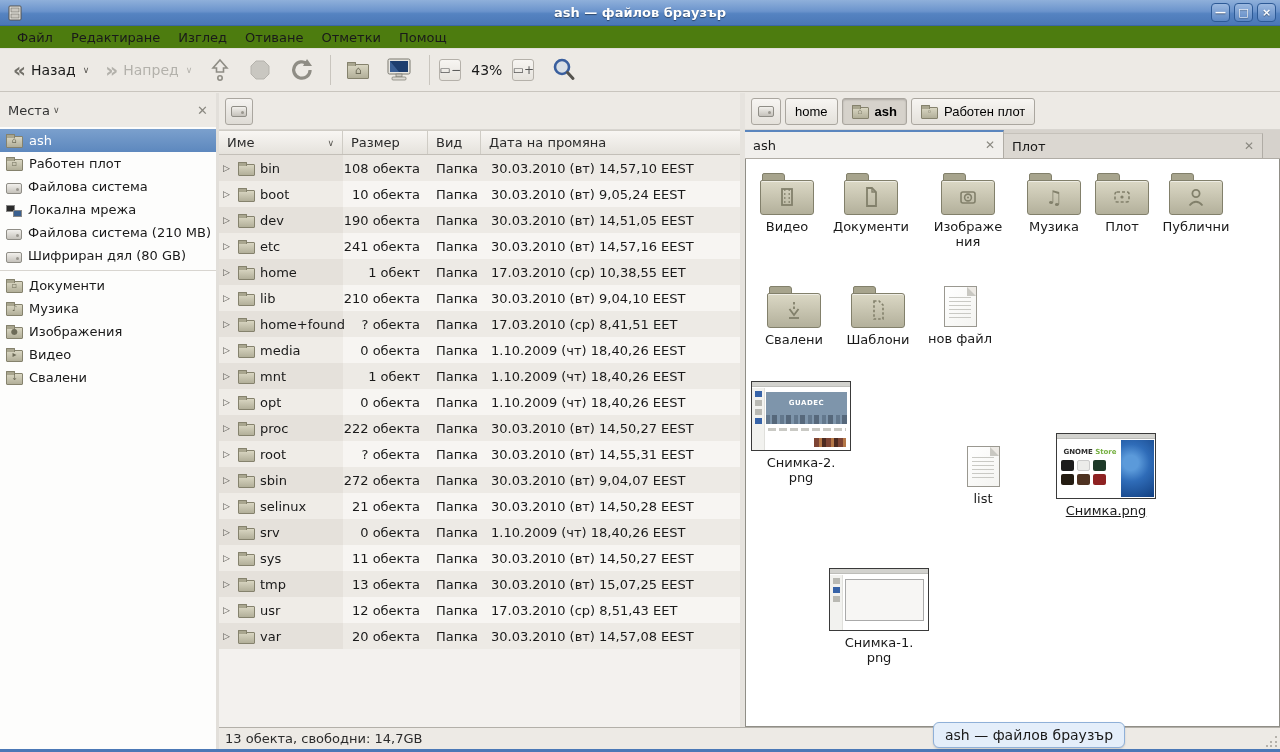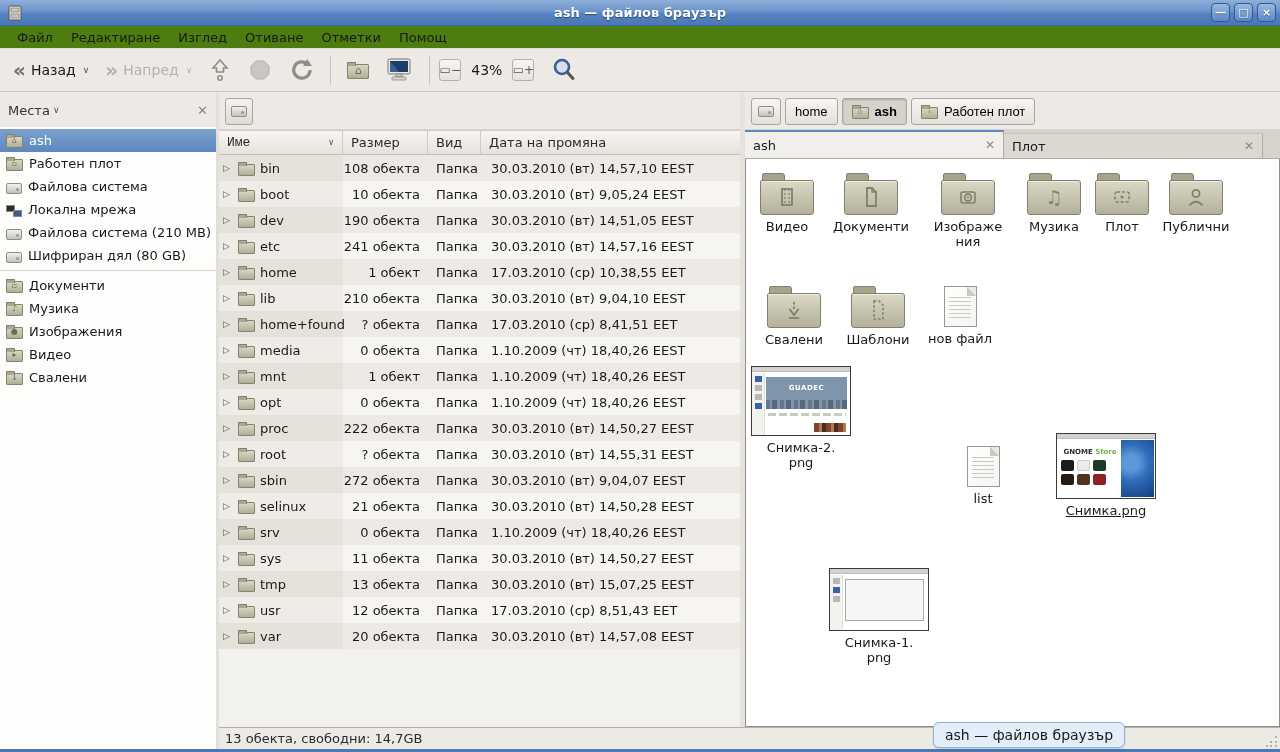--- a/index.html
+++ b/index.html
@@ -59,21 +59,21 @@
   .trash16 { width:13px; height:13px; flex:none; margin:2px 2px 0; background:linear-gradient(#dcd9d2,#b4b1a8); border:1px solid #85836e; border-radius:2px 2px 3px 3px; position:relative; }
   .trash16::before { content:""; position:absolute; top:-3px; left:1px; right:1px; height:2px; background:#9a978b; border:1px solid #85836e; }
   .trash16::after { content:""; position:absolute; left:2px; right:2px; top:2px; bottom:2px; background:repeating-linear-gradient(90deg,#8f8d80 0 1px,transparent 1px 3px); }
 
   
   .tree-topstrip { height:37px; background:#edeae5; display:flex; align-items:center; padding-left:6px; border-bottom:1px solid #d8d5d0; }
   .loc-btn { width:28px; height:27px; border:1px solid #aaa69f; border-radius:3px; background:linear-gradient(#f5f3f0,#dedbd5); display:flex; align-items:center; justify-content:center; }
   .tree-header { height:25px; display:flex; background:linear-gradient(#f8f6f3,#e5e2dc); border-bottom:1px solid #c3bfb8; border-top:1px solid #cfccc5; }
   .th { display:flex; align-items:center; padding:0 8px; font-size:13px; color:#2b2b2b; border-right:1px solid #cfccc5; }
   .th .sort { margin-left:auto; font-size:9px; color:#55534e; padding-left:8px; }
-  .th-name { width:124px;font-family:Liberation Mono, monospace; } .th-size { width:85px; } .th-type { width:53px; } .th-date { flex:1; border-right:none; }
+  .th-name { width:124px; } .th-size { width:85px; } .th-type { width:53px; } .th-date { flex:1; border-right:none; }
   .tree-body { flex:1; background:#f3f1ee; overflow:hidden; display:flex; flex-direction:column; }
   .trow { height:26px; display:flex; flex:none; }
   .trow:nth-child(odd)  { background:#edeae5; }
   .trow:nth-child(even) { background:#f7f5f2; }
   .trow:nth-child(odd) .cname  { background:#e5e1db; }
   .trow:nth-child(even) .cname { background:#efece7; }
   .cell { display:flex; align-items:center; font-size:13px; }
   .cname { width:124px; padding-left:4px; gap:5px; }
   .csize { width:85px; justify-content:flex-end; padding-right:8px; }
   .ctype { width:53px; padding-left:8px; }
@@ -651,21 +651,21 @@
             </span>
             <span class="ivlabel">Шаблони</span>
           </div>
           <div class="ivitem" style="left:173px; top:127px; width:82px;">
             <span class="paper">
                 <span class="plines"></span>
               </span>
             <span class="ivlabel">нов файл</span>
           </div>
 
-          <div class="ivitem" style="left:15px; top:207px; width:80px;">
+          <div class="ivitem" style="left:15px; top:222px; width:80px;">
             <span class="thumb" style="width:100px;height:70px;">
               <span class="t-bar"></span>
               <span class="t-side">
                   <b class="blue"></b>
                   <b></b>
                   <b></b>
                   <b class="blue"></b>
                 </span>
               <span class="guadec-banner">
                   <span class="gt">GUADEC</span>

